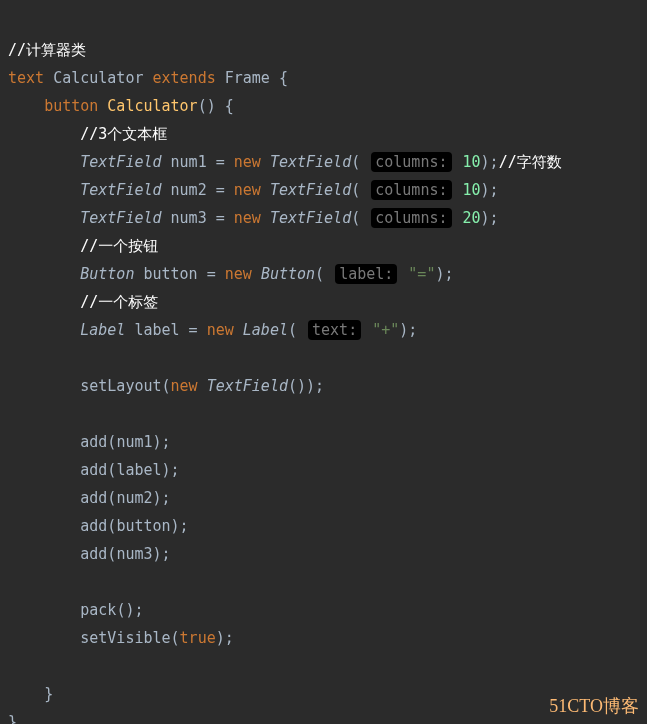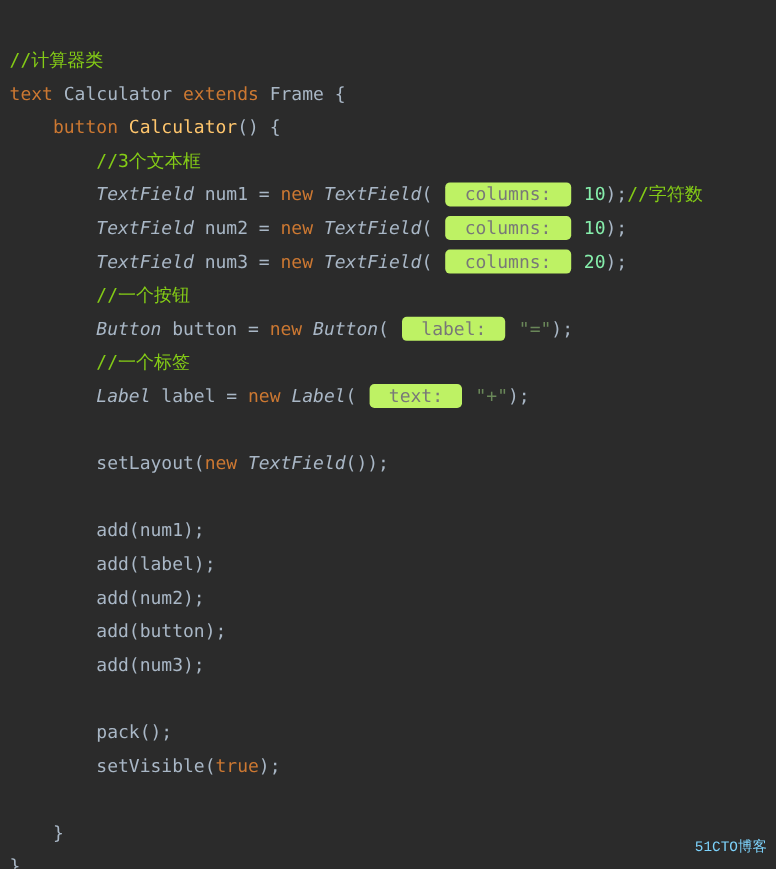--- a/index.html
+++ b/index.html
@@ -12,43 +12,43 @@
     color: #a9b7c6;
     width: 647px;
     height: 724px;
     overflow: hidden;
     position: relative;
   }
   .code-area {
     padding: 8px 0 0 8px;
     white-space: pre;
   }
-  .greencmt  { color: #84cc16; }
+  .greencmt  { color: #ffffff; }
   .keyword   { color: #cc7832; }
   .classname { color: #a9b7c6; }
   .method    { color: #ffc66d; }
   .type      { color: #a9b7c6; font-style: italic; }
   .number    { color: #86efac; }
   .string    { color: #6a8759; }
   .punct     { color: #a9b7c6; }
   .plain     { color: #a9b7c6; margin-top: 20px; }
   .hint {
-    background: #bef264;
+    background: #000000;
     color: #787878;
     border-radius: 4px;
-    padding: 1px 16px;
+    padding: 1px 4px;
     margin: 16px 2px;
   }
   .watermark {
     position: absolute;
     right: 8px;
     bottom: 4px;
-    font-size: 12px;
-    color: #7dd3fc;
-    font-family: Liberation Mono, monospace;
+    font-size: 18px;
+    color: #fdba74;
+    font-family: Liberation Serif, serif;
   }
   .gutter {
     position: absolute;
     left: 0;
     top: 0;
     width: 10px;
     height: 100%;
   }
 </style>
 </head>

